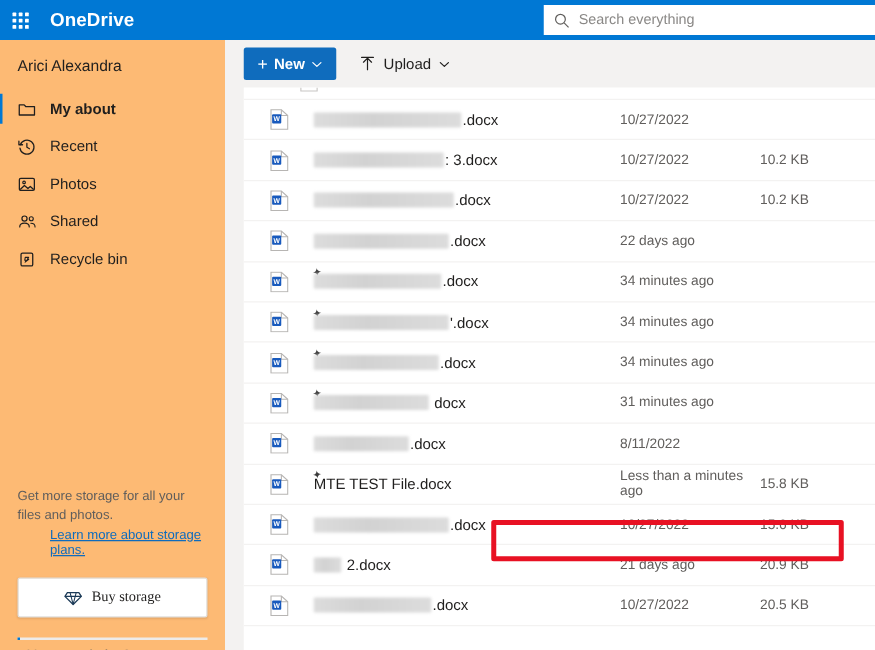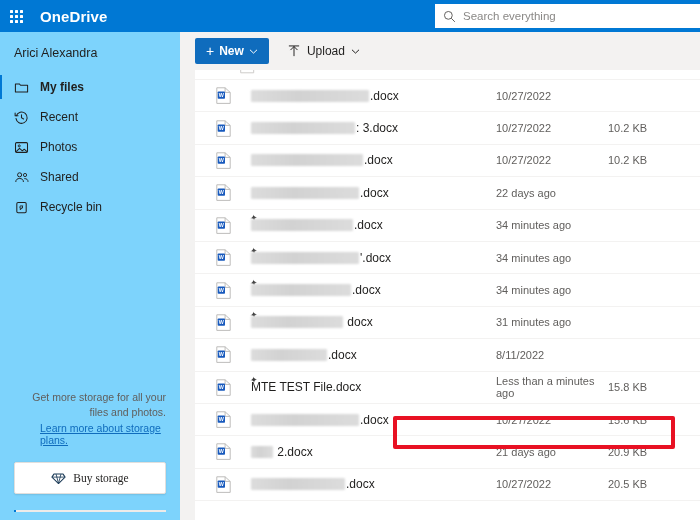--- a/index.html
+++ b/index.html
@@ -38,40 +38,40 @@
   .searchwrap input {
     border: 0; outline: 0; margin-left: 7px; width: 100%;
     font-family: "Liberation Sans", sans-serif; font-size: 11.5px; color: #323130;
     background: transparent;
   }
   .searchwrap input::placeholder { color: #8a8886; }
 
   
   .sidebar {
     position: absolute; left: 0; top: 32px; width: 180px; height: 488px;
-    background: #7dd3fc;
+    background: #fdba74;
   }
   .username {
     font-size: 12.5px; color: #201f1e; padding: 14px 0 12px 14px; font-weight: 400;
   }
   .navitem {
     position: relative; height: 30px; display: flex; align-items: center;
     padding-left: 14px; cursor: pointer; font-size: 12px; color: #201f1e;
   }
   .navitem .ico { width: 20px; display: flex; align-items: center; justify-content: flex-start; }
   .navitem .lbl { margin-left: 6px; }
   .navitem.active .lbl { font-weight: bold; }
   .navitem.active::before {
     content: ""; position: absolute; left: 0; top: 3px;
     width: 2px; height: 24px; background: #0078d4;
   }
 
   
   .promo { position: absolute; left: 0; top: 358px; width: 180px; padding: 0 14px; }
-  .promo p { font-size: 10.5px; color: #605e5c; line-height: 15px; text-align: right; }
+  .promo p { font-size: 10.5px; color: #605e5c; line-height: 15px; }
   .promo a {
     font-size: 10.5px; color: #0f6cbd; text-decoration: underline;
     display: inline-block; margin-top: 2px; cursor: pointer; padding-left: 26px;
   }
   .buybtn {
     margin-top: 14px; height: 32px; background: #ffffff;
     border: 1px solid #e1dfdd; border-radius: 2px;
     display: flex; align-items: center; justify-content: center;
     gap: 7px; cursor: pointer; box-shadow: 0 .6px 1.8px rgba(0,0,0,.1); font-family: Liberation Serif, serif;
   }
@@ -162,21 +162,21 @@
 
   <div class="sidebar">
     <div class="username">Arici Alexandra</div>
 
     <div class="navitem active">
       <span class="ico">
         <svg width="15" height="15" viewBox="0 0 16 16">
           <path d="M1.5 4.2h4.2l1.3 1.4h7.5v7.2H1.5z" fill="none" stroke="#201f1e" stroke-width="1.1" stroke-linejoin="round"></path>
         </svg>
       </span>
-      <span class="lbl">My files</span>
+      <span class="lbl">My about</span>
     </div>
 
     <div class="navitem">
       <span class="ico">
         <svg width="15" height="15" viewBox="0 0 16 16">
           <path d="M2.4 6.2A6 6 0 1 1 2.1 9" fill="none" stroke="#201f1e" stroke-width="1.1" stroke-linecap="round"></path>
           <path d="M1.2 3.1v3.1h3.1" fill="none" stroke="#201f1e" stroke-width="1.1" stroke-linecap="round" stroke-linejoin="round"></path>
           <path d="M8 5.1V8.3l2.2 1.3" fill="none" stroke="#201f1e" stroke-width="1.1" stroke-linecap="round"></path>
         </svg>
       </span>

